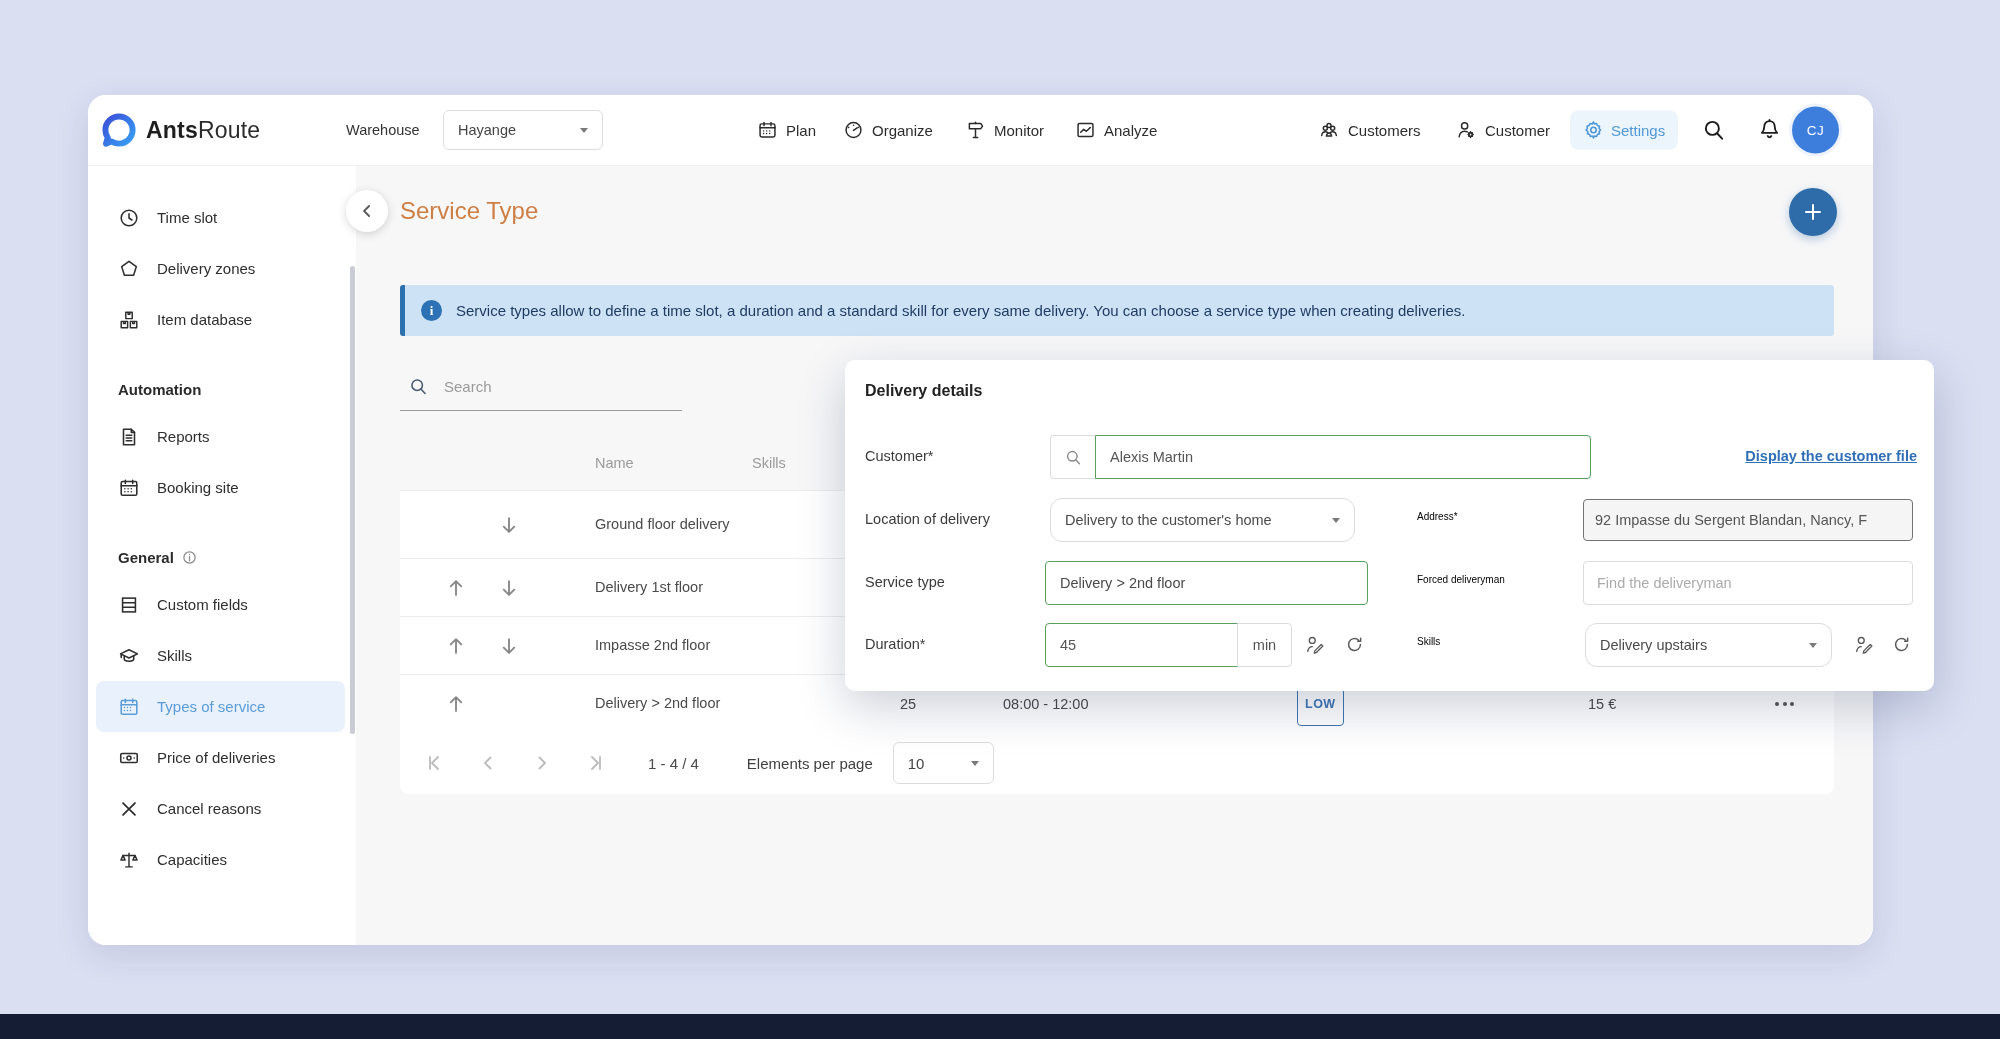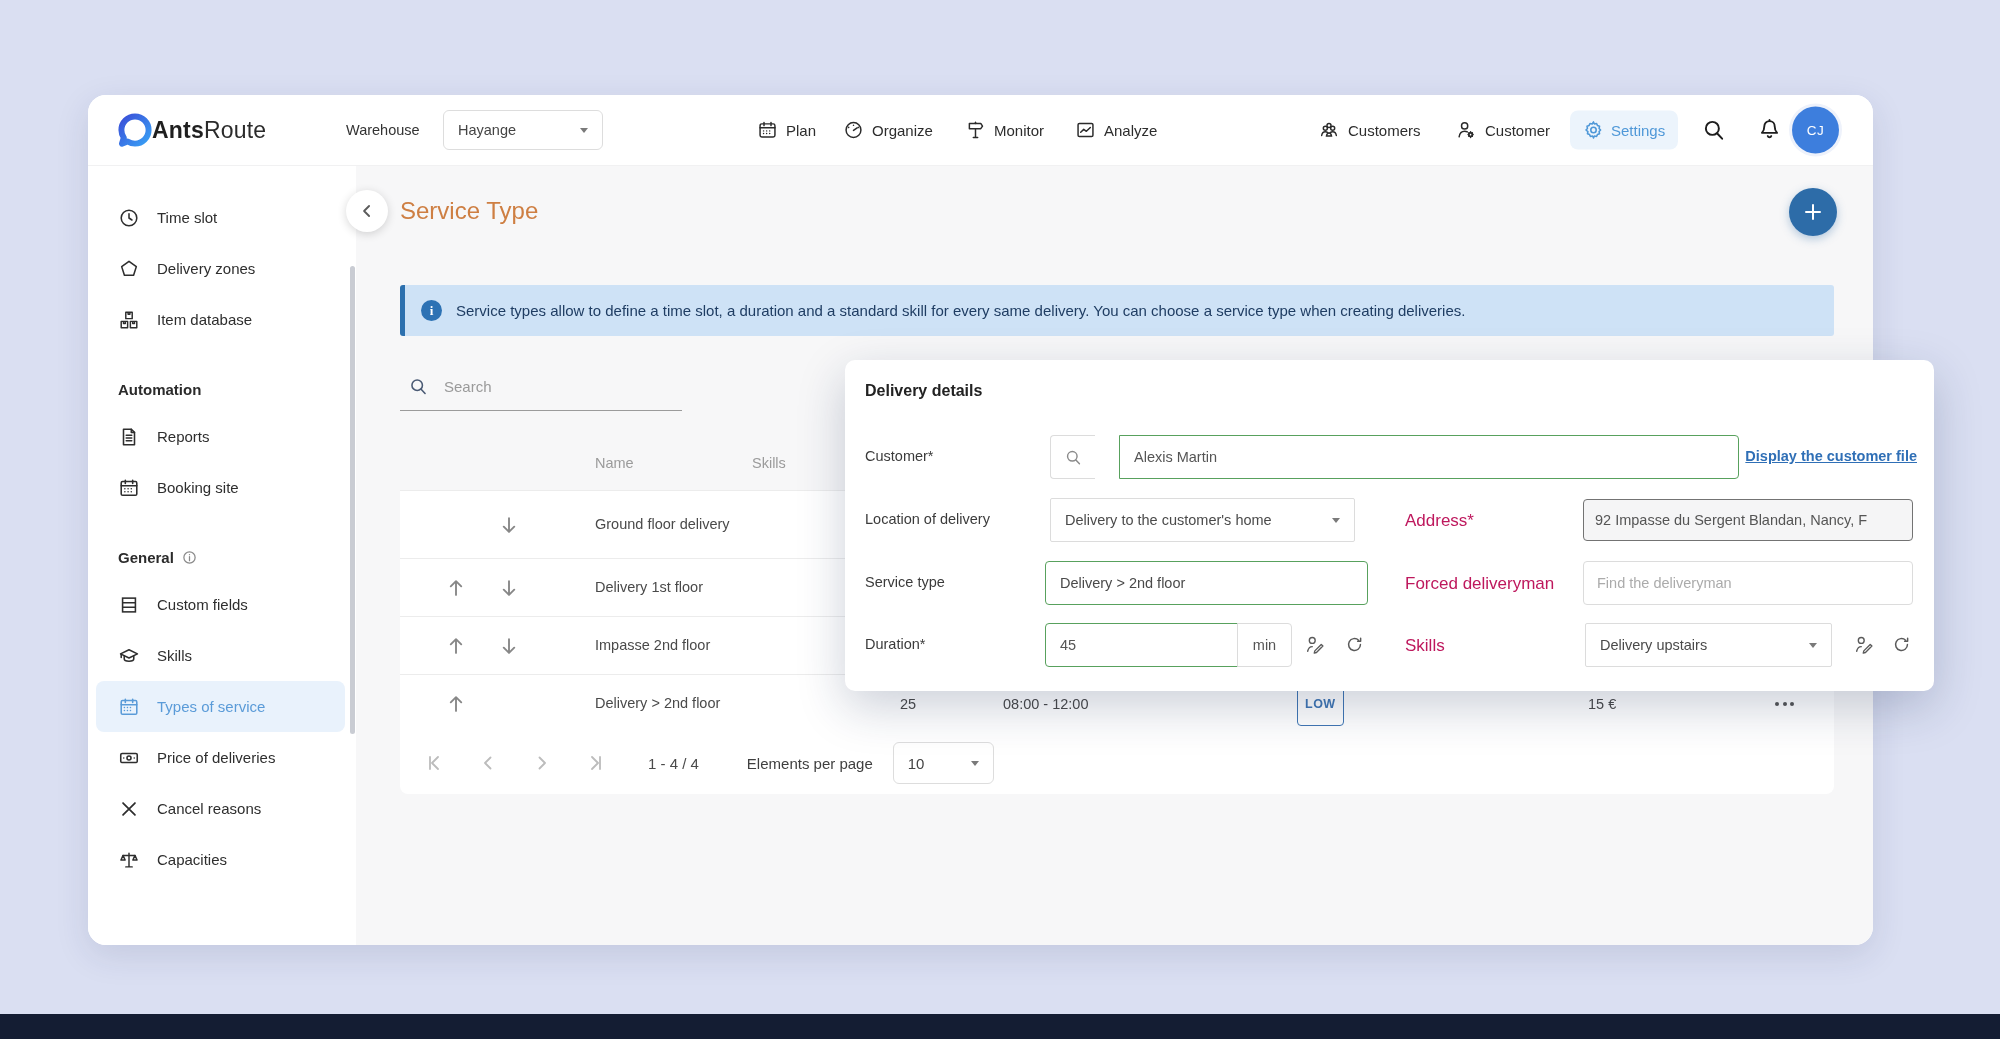--- a/index.html
+++ b/index.html
@@ -9,21 +9,21 @@
 
   .bottom-strip{position:absolute;left:0;bottom:0;width:2000px;height:25px;background:#141d33}
 
   
   .app{position:absolute;left:88px;top:95px;width:1785px;height:850px;background:#fff;border-radius:18px;
        box-shadow:0 10px 34px rgba(30,40,90,.12);overflow:hidden;display:flex;flex-direction:column}
 
   
   .topbar{position:relative;height:71px;flex:0 0 auto;border-bottom:1px solid #f1f1f2;background:#fff;z-index:5}
   .tb{position:absolute;top:50%;transform:translateY(-50%);display:flex;align-items:center}
-  .logo{left:30px;gap:0}
+  .logo{left:14px;gap:10px}
   .logo-text{font-size:23px;color:#1f1f1f;letter-spacing:.2px}
   .logo-text b{font-weight:800}
   .logo-text span{font-weight:400;color:#2b2b2b}
   .wh-label{left:258px;font-size:14.5px;color:#333}
   .wh-select{left:355px;width:160px;height:40px;border:1px solid #ddd;border-radius:6px;padding:0 14px;justify-content:space-between;font-size:14.5px;color:#444;background:#fff;cursor:pointer}
   .nav-item{gap:8px;font-size:15px;color:#2d2d2d;cursor:pointer}
   .settings-pill{left:1482px;background:#ecf4fc;border-radius:8px;padding:9px 13px;gap:7px;font-size:15px;color:#4f98d8;cursor:pointer}
   .icon-btn{cursor:pointer}
   .avatar{left:1704px;width:47px;height:47px;border-radius:50%;background:#3d7edd;color:#fff;font-size:13.5px;font-weight:400;
           display:flex;align-items:center;justify-content:center;letter-spacing:.5px;cursor:pointer;box-shadow:0 0 0 3px #eef2fb}
@@ -82,25 +82,25 @@
   .pg-range{margin-left:42px;font-size:15px;color:#4a4a4a}
   .pg-label{margin-left:48px;font-size:15px;color:#3f3f3f}
   .pg-select{margin-left:20px;width:101px;height:42px;border:1px solid #ddd;border-radius:6px;display:flex;align-items:center;
              justify-content:space-between;padding:0 14px;font-size:15px;color:#444;cursor:pointer;background:#fff}
 
   
   .modal{position:absolute;left:845px;top:360px;width:1089px;height:331px;background:#fff;border-radius:10px;
          box-shadow:0 16px 48px rgba(25,39,80,.22);z-index:50}
   .m-title{position:absolute;left:20px;top:22px;font-size:16px;font-weight:700;color:#222}
   .m-label{position:absolute;left:20px;font-size:14.5px;color:#3b3b3b;white-space:nowrap}
-  .m-label2{position:absolute;left:560px;font-size:17px;color:#be185d;white-space:nowrap}
+  .m-label2{position:absolute;left:572px;font-size:10px;color:#000000;white-space:nowrap}
   .fld{position:absolute;height:44px;border:1px solid #dcdcdc;border-radius:4px;background:#fff;display:flex;align-items:center;
        padding:0 14px;font-size:14.5px;color:#4a4a4a}
   .fld.green{border:1.5px solid #58a15d}
-  .fld.select{justify-content:space-between;border-radius:2px;cursor:pointer}
+  .fld.select{justify-content:space-between;border-radius:12px;cursor:pointer}
   input.f-in{height:44px;border:1.5px solid #58a15d;border-radius:0 4px 4px 0;padding:0 14px;font-size:14.5px;color:#555;
              outline:none;font-family:inherit;background:#fff}
   .cust-group{position:absolute;left:205px;top:75px;display:flex}
   .icon-box{width:45px;height:44px;border:1px solid #dcdcdc;border-right:none;border-radius:4px 0 0 4px;background:#fff;
             display:flex;align-items:center;justify-content:center;flex:0 0 auto}
   .m-link{position:absolute;right:17px;top:88px;font-size:14.5px;font-weight:600;color:#2f6fb6;text-decoration:underline;cursor:pointer;white-space:nowrap}
   .addr{position:absolute;left:738px;top:139px;width:330px;height:42px;background:#f5f5f6;border:1px solid #737373;border-radius:4px;
         display:flex;align-items:center;padding:0 11px;font-size:14.5px;color:#555;white-space:nowrap;overflow:hidden}
   input.plain{position:absolute;left:738px;top:201px;width:330px;height:44px;border:1px solid #dcdcdc;border-radius:4px;
               padding:0 13px;font-size:14.5px;color:#555;outline:none;font-family:inherit}
@@ -493,21 +493,21 @@
   <div class="m-title">Delivery details</div>
 
   <div class="m-label" style="top:88px">Customer*</div>
   <div class="cust-group">
     <span class="icon-box">
       <svg width="19" height="19" viewBox="0 0 24 24" fill="none" stroke="#8a8a8a" stroke-width="1.8" stroke-linecap="round">
           <circle cx="10.5" cy="10.5" r="6"></circle>
           <path d="M15 15.2L19.5 20"></path>
         </svg>
     </span>
-    <input class="f-in" style="width: 620px; margin-left: 24px;" value="Alexis Martin">
+    <input class="f-in" style="width: 496px;" value="Alexis Martin">
   </div>
   <a class="m-link">Display the customer file</a>
 
   <div class="m-label" style="top:151px">Location of delivery</div>
   <div class="fld select" style="left:205px;top:138px;width:305px">
     <span>Delivery to the customer's home</span>
     <span class="caret"></span>
   </div>
   <div class="m-label2" style="top:151px">Address*</div>
   <div class="addr">92 Impasse du Sergent Blandan, Nancy, F</div>

